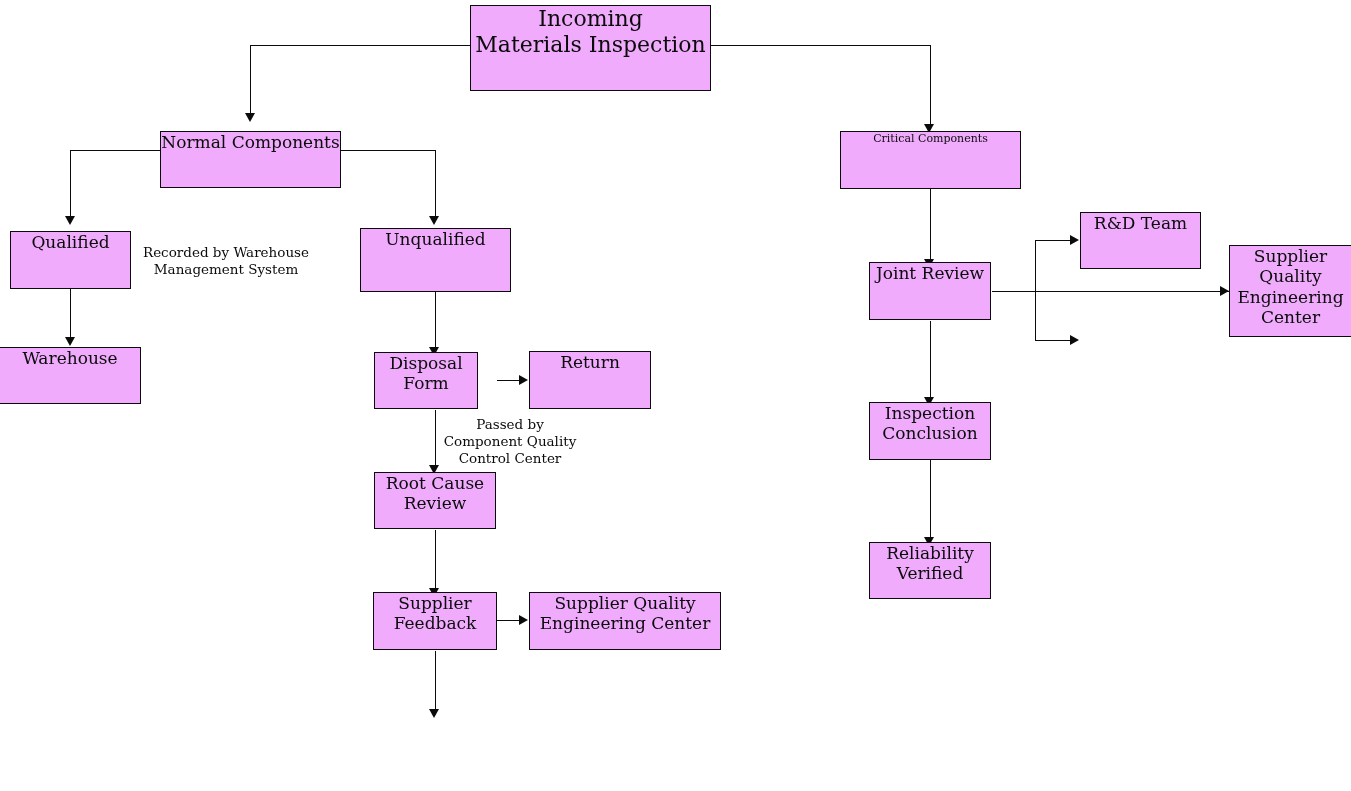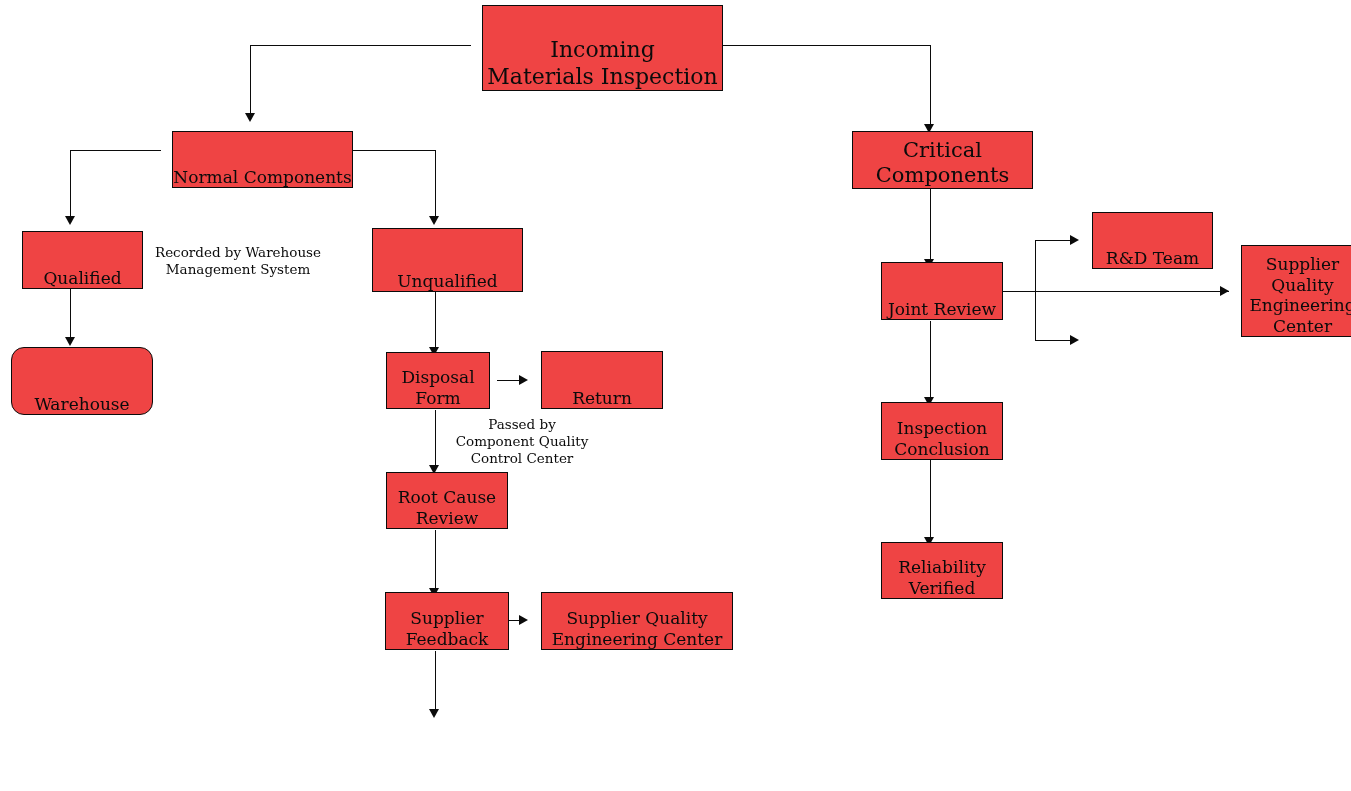--- a/index.html
+++ b/index.html
@@ -13,45 +13,43 @@
     width: 1351px;
     height: 791px;
     background: #ffffff;
     overflow: hidden;
     font-family: "DejaVu Serif", "Liberation Serif", serif;
   }
   .node {
     position: absolute;
     box-sizing: border-box;
     border: 1.4px solid #0b0b0b;
-    background: #ef4444;
+    background: #f0abfc;
     display: flex;
-    align-items: flex-end;
+    align-items: flex-start;
     justify-content: center;
     text-align: center;
     color: #0b0b0b;
     line-height: 1.2;
     white-space: pre-line;
     z-index: 3;
-    margin-left: 12px;
   }
   .node-label {
     display: block;
     width: 100%;
     white-space: pre-line;
     text-align: center;
   }
   .annotation {
     position: absolute;
     color: #0b0b0b;
     text-align: center;
     line-height: 1.25;
     white-space: pre-line;
     z-index: 4;
-    margin-left: 12px;
   }
   .edge {
     position: absolute;
     background: #0b0b0b;
     z-index: 1;
   }
   .edge.h { height: 1.4px; }
   .edge.v { width: 1.4px; }
   .arrow {
     position: absolute;
@@ -134,29 +132,29 @@
 
   <div class="node" style="left:470px; top:5px; width:241px; height:86px; font-size:22px;">
     <span class="node-label">Incoming
 Materials Inspection</span>
   </div>
 
   <div class="node" style="left:160px; top:131px; width:181px; height:57px; font-size:17px;">
     <span class="node-label">Normal Components</span>
   </div>
 
-  <div class="node" style="left:840px; top:131px; width:181px; height:58px; font-size:21px;">
+  <div class="node" style="left:840px; top:131px; width:181px; height:58px; font-size:11px;">
     <span class="node-label">Critical Components</span>
   </div>
 
   <div class="node" style="left:10px; top:231px; width:121px; height:58px; font-size:17px;">
     <span class="node-label">Qualified</span>
   </div>
 
-  <div class="node" style="left:-1px; top:347px; width:142px; height:68px; font-size:17px;border-radius:13px;">
+  <div class="node" style="left:-1px; top:347px; width:142px; height:57px; font-size:17px;">
     <span class="node-label">Warehouse</span>
   </div>
 
   <div class="node" style="left:360px; top:228px; width:151px; height:64px; font-size:17px;">
     <span class="node-label">Unqualified</span>
   </div>
 
   <div class="node" style="left:374px; top:352px; width:104px; height:57px; font-size:17px;">
     <span class="node-label">Disposal
 Form</span>

